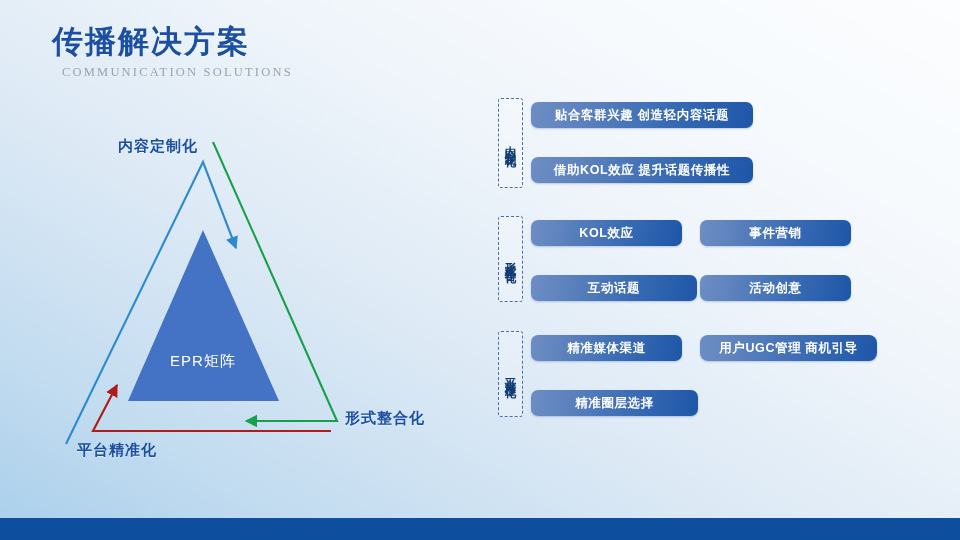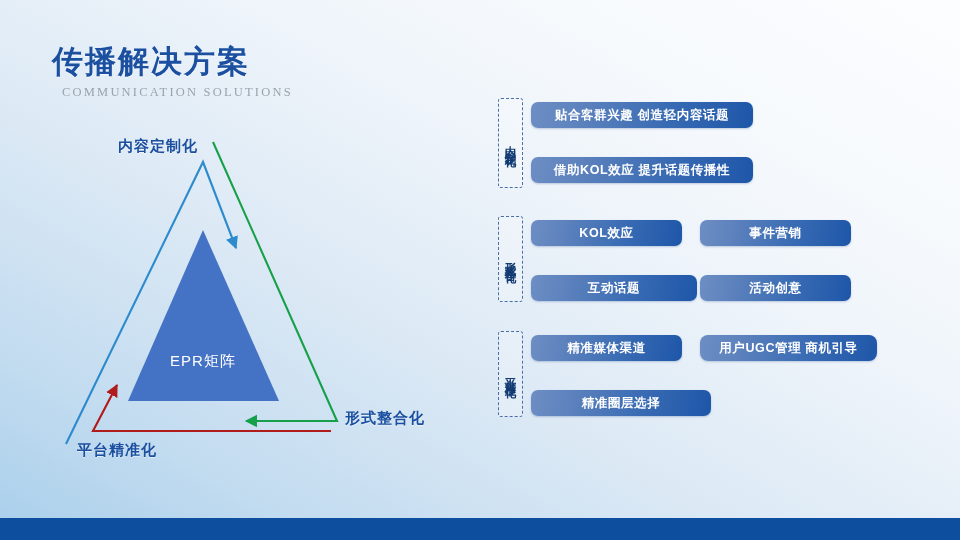--- a/index.html
+++ b/index.html
@@ -11,21 +11,20 @@
     position:relative;width:960px;height:540px;
     background:linear-gradient(to top right,#a9cfeb 0%,#c3dcf0 18%,#dce9f5 40%,#eef4fa 62%,#f7fafd 80%,#fbfdfe 100%);
     overflow:hidden;
   }
   
   #header{position:absolute;left:52px;top:24px;}
   #title{
     font-size:31px;font-weight:bold;letter-spacing:2px;
     color:#1b4fa0;line-height:1.15;
     text-shadow:0 1px 0 rgba(255,255,255,.55);
-    margin-top:20px;
   }
   #subtitle{
     margin-top:5px;margin-left:10px;
     font-family:"Liberation Serif","DejaVu Serif",serif;
     font-size:12.5px;letter-spacing:2.2px;color:#9aa3ab;
   }
   
   #diagram{position:absolute;left:0;top:0;width:470px;height:500px;}
   #diagram svg{position:absolute;left:0;top:0;}
   .dlabel{
@@ -141,20 +140,20 @@
       <div class="group" style="position: absolute; left: 0px; top: 233px; width: 400px; height: 110px;">
         <div class="gtag" style="top: 2px; height: 86px;">
           <span>平台精准化</span>
         </div>
         <div class="pill" style="left: 33px; top: 6px; width: 151px;">
           <span>精准媒体渠道</span>
         </div>
         <div class="pill" style="left: 202px; top: 6px; width: 177px; border-radius: 8px;">
           <span>用户UGC管理 商机引导</span>
         </div>
-        <div class="pill" style="left: 33px; top: 61px; width: 180px;">
+        <div class="pill" style="left: 33px; top: 61px; width: 167px;">
           <span>精准圈层选择</span>
         </div>
       </div>
     </div>
 
   <div id="bottombar"></div>
 </div>
 
 </body></html>

